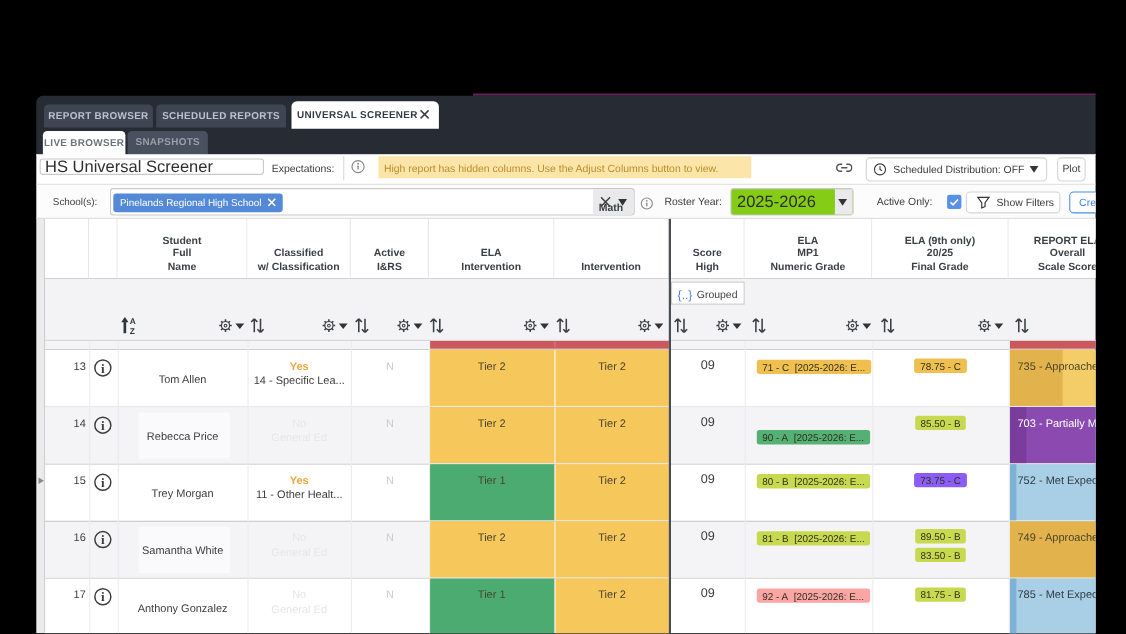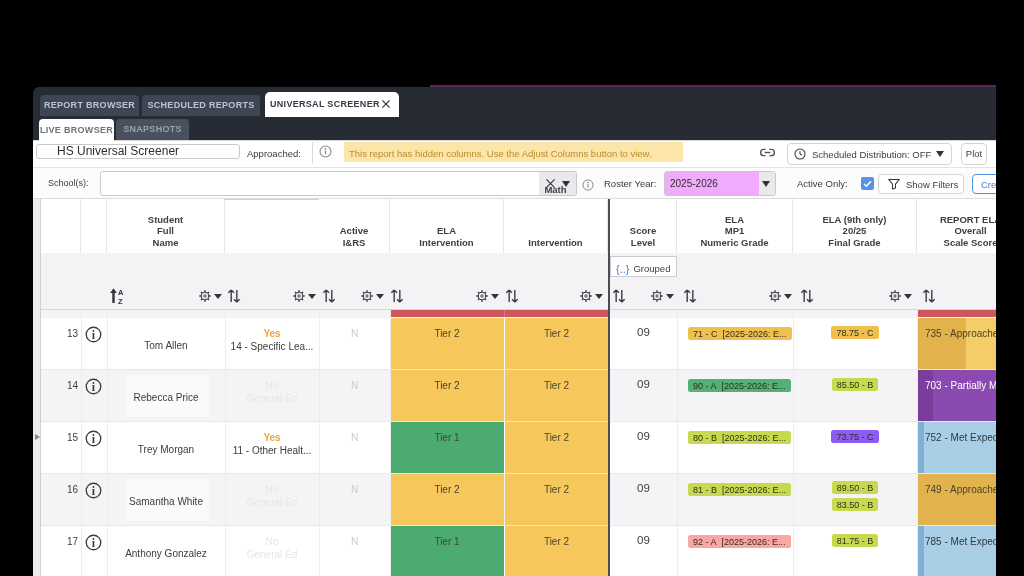--- a/index.html
+++ b/index.html
@@ -44,30 +44,30 @@
       <path d="M1.5 1.5l8 8M9.5 1.5l-8 8" stroke="#3a414c" stroke-width="1.5"></path>
     </svg>
 
   <div class="abs" style="left:39px;top:119px;width:75px;height:23px;background:#fff;border-radius:4px 4px 0 0;"></div>
   <div class="abs" style="left:39px;top:125px;width:75px;font-size:9px;font-weight:bold;letter-spacing:.3px;color:#6d737b;text-align:center;white-space:nowrap;">LIVE BROWSER</div>
   <div class="tab1" style="left:116px;top:119px;width:73px;height:21px;line-height:20px;background:#49505e;color:#9aa0aa;">SNAPSHOTS</div>
 
   <div class="abs" style="left:33px;top:140px;width:991px;height:28px;background:#fff;border-bottom:1px solid #e3e3e3;"></div>
   <div class="abs" style="left:33px;top:140px;width:6px;height:1px;background:#d6d6d9;"></div>
   <div class="abs" style="left:114px;top:140px;width:910px;height:1px;background:#d6d6d9;"></div>
-  <div class="abs" style="left:36px;top:144px;width:204px;height:15px;border:1px solid #c9c9c9;border-radius:3px;background:#fff;font-size:12px;color:#2e2e2e;line-height:13px;padding-left:20px;">HS Universal Screener</div>
-  <div class="lbl" style="left:247px;top:148px;">Approached:</div>
+  <div class="abs" style="left:36px;top:144px;width:204px;height:15px;border:1px solid #c9c9c9;border-radius:3px;background:#fff;font-size:15px;color:#2e2e2e;line-height:13px;padding-left:4px;">HS Universal Screener</div>
+  <div class="lbl" style="left:247px;top:148px;">Expectations:</div>
   <div class="abs" style="left:312px;top:142px;width:1px;height:22px;background:#d9d9d9;"></div>
   <svg class="abs" style="left:319px;top:145px;" width="13" height="13" viewBox="0 0 18 18">
       <circle cx="9" cy="9" r="7.6" fill="none" stroke="#8a8a8a" stroke-width="1.5"></circle>
       <circle cx="9" cy="5.4" r="1.2" fill="#8a8a8a"></circle>
       <rect x="8.1" y="7.6" width="1.8" height="5.4" rx=".9" fill="#8a8a8a"></rect>
     </svg>
   <div class="abs" style="left:344px;top:142px;width:339px;height:20px;background:#fbe5a8;"></div>
-  <div class="abs" style="left:349px;top:148px;font-size:9.5px;color:#bd8d2b;white-space:nowrap;">This report has hidden columns. Use the Adjust Columns button to view.</div>
+  <div class="abs" style="left:349px;top:148px;font-size:9.5px;color:#bd8d2b;white-space:nowrap;">High report has hidden columns. Use the Adjust Columns button to view.</div>
   <svg class="abs" style="left:760px;top:147px;" width="15" height="11" viewBox="0 0 24 14" fill="none" stroke="#555" stroke-width="2.2">
       <path d="M9 2H6a5 5 0 0 0 0 10h3M15 2h3a5 5 0 0 1 0 10h-3M7.5 7h9"></path>
     </svg>
   <div class="btn" style="left:787px;top:143px;width:165px;height:22px;"></div>
   <svg class="abs" style="left:794px;top:148px;" width="12" height="12" viewBox="0 0 16 16" fill="none" stroke="#3c3c3c" stroke-width="1.4">
       <circle cx="8" cy="8" r="6.7"></circle>
       <path d="M8 4.2V8l2.6 1.6"></path>
     </svg>
   <div class="abs" style="left:812px;top:149px;font-size:9.5px;color:#3c3c3c;white-space:nowrap;">Scheduled Distribution: OFF</div>
   <div class="abs" style="left:936px;top:151px;width:0;height:0;border:4.5px solid transparent;border-top:6px solid #333;"></div>
@@ -75,30 +75,31 @@
   <div class="btn" style="left:1003px;top:143px;width:60px;height:22px;padding-left:5px;line-height:20px;">Colu</div>
 
   <div class="abs" style="left:33px;top:168px;width:991px;height:31px;background:#fcfcfd;border-bottom:1px solid #dcdcdc;"></div>
   <div class="lbl" style="left:48px;top:178px;font-size:9px;">School(s):</div>
   <div class="abs" style="left:100px;top:171px;width:477px;height:25px;border:1px solid #c9c9c9;border-radius:3px;background:#fff;"></div>
   <div class="abs" style="left:539px;top:172px;width:37px;height:23px;background:#e9e9eb;border-radius:0 2px 2px 0;"></div>
   <svg class="abs" style="left:545px;top:178px;" width="11" height="11" viewBox="0 0 12 12">
       <path d="M1.5 1.5l9 9M10.5 1.5l-9 9" stroke="#3c3c3c" stroke-width="1.4"></path>
     </svg>
   <div class="abs" style="left:562px;top:181px;width:0;height:0;border:4.5px solid transparent;border-top:6px solid #333;"></div>
+  <div class="abs" style="left:103px;top:176px;width:154px;height:17px;background:#5489d8;border-radius:3px;color:#fff;font-size:9px;line-height:17px;padding-left:6px;">Pinelands Regional High School</div>
   <svg class="abs" style="left:243px;top:180px;" width="8" height="8" viewBox="0 0 10 10">
       <path d="M1 1l8 8M9 1l-8 8" stroke="#fff" stroke-width="1.7"></path>
     </svg>
   <svg class="abs" style="left:582px;top:179px;" width="12" height="12" viewBox="0 0 18 18">
       <circle cx="9" cy="9" r="7.6" fill="none" stroke="#8a8a8a" stroke-width="1.5"></circle>
       <circle cx="9" cy="5.4" r="1.2" fill="#8a8a8a"></circle>
       <rect x="8.1" y="7.6" width="1.8" height="5.4" rx=".9" fill="#8a8a8a"></rect>
     </svg>
   <div class="lbl" style="left:604px;top:178px;">Roster Year:</div>
-  <div class="abs" style="left:664px;top:171px;width:112px;height:25px;border:1px solid #c9c9c9;border-radius:3px;background:#f0abfc;font-size:10px;color:#2e2e2e;line-height:23px;padding-left:5px;">2025-2026</div>
+  <div class="abs" style="left:664px;top:171px;width:112px;height:25px;border:1px solid #c9c9c9;border-radius:3px;background:#84cc16;font-size:15px;color:#2e2e2e;line-height:23px;padding-left:5px;">2025-2026</div>
   <div class="abs" style="left:759px;top:172px;width:16px;height:23px;background:#e9e9eb;"></div>
   <div class="abs" style="left:762px;top:181px;width:0;height:0;border:4.5px solid transparent;border-top:6px solid #333;"></div>
   <div class="lbl" style="left:797px;top:178px;">Active Only:</div>
   <div class="abs" style="left:861px;top:177px;width:13px;height:13px;background:#5a91e8;border-radius:2px;"></div>
   <svg class="abs" style="left:863px;top:180px;" width="9" height="8" viewBox="0 0 12 10" fill="none" stroke="#fff" stroke-width="2">
       <path d="M1.5 5l3 3L10.5 1.5"></path>
     </svg>
   <div class="btn" style="left:878px;top:174px;width:86px;height:20px;"></div>
   <svg class="abs" style="left:888px;top:178px;" width="12" height="12" viewBox="0 0 16 14" fill="none" stroke="#333" stroke-width="1.4">
       <path d="M1.2 1h13.6L10 7.3v4.9l-4 1.4V7.3z"></path>
@@ -111,35 +112,39 @@
   <div class="abs" style="left:35px;top:434px;width:0;height:0;border:3.5px solid transparent;border-left:5px solid #8a8a8a;"></div>
 
   <div class="abs" style="left:40px;top:199px;width:984px;height:54px;background:#fff;border-top:1px solid #cfcfcf;border-left:1px solid #d0d0d0;"></div>
   <div class="hdrcell" style="left:41px;width:40px;"></div>
   <div class="hdrcell" style="left:81px;width:26px;"></div>
   <div class="hdrcell" style="left:107px;width:118px;">
       <span>Student</span>
       <span>Full</span>
       <span>Name</span>
     </div>
+  <div class="hdrcell" style="left:225px;width:94px;">
+      <span>Classified</span>
+      <span>w/ Classification</span>
+    </div>
   <div class="hdrcell" style="left:319px;width:71px;">
       <span>Active</span>
       <span>I&amp;RS</span>
     </div>
   <div class="hdrcell" style="left:390px;width:114px;">
       <span>ELA</span>
       <span>Intervention</span>
     </div>
   <div class="hdrcell" style="left:504px;width:104px;gap:41px;">
       <span>Math</span>
       <span>Intervention</span>
     </div>
   <div class="hdrcell" style="left:610px;width:67px;">
       <span>Score</span>
-      <span>Level</span>
+      <span>High</span>
     </div>
   <div class="hdrcell" style="left:677px;width:116px;">
       <span>ELA</span>
       <span>MP1</span>
       <span>Numeric Grade</span>
     </div>
   <div class="hdrcell" style="left:793px;width:124px;">
       <span>ELA (9th only)</span>
       <span>20/25</span>
       <span>Final Grade</span>
@@ -265,21 +270,21 @@
         <text x="9" y="13.4" text-anchor="middle" font-family="Liberation Serif" font-weight="bold" font-size="12.5" fill="#3c3c3c">i</text>
       </svg>
     <div class="abs" style="left:86px;top:5px;width:83px;height:42px;background:#fafafc;"></div>
     <div class="cell name">Rebecca Price</div>
     <div class="cell cl1 no">No</div>
     <div class="cell cl2 no">General Ed</div>
     <div class="cell nn">N</div>
     <div class="tier" style="left:350px;width:114px;background:#f6c75b;">Tier 2</div>
     <div class="tier" style="left:465px;width:103px;background:#f6c75b;">Tier 2</div>
     <div class="cell grade">09</div>
-    <div class="cell" style="left:648px;top:9px;"><span class="pill" style="background:#54b074;">90 - A&nbsp;&nbsp;[2025-2026: E...</span></div>
+    <div class="cell" style="left:648px;top:21px;"><span class="pill" style="background:#54b074;">90 - A&nbsp;&nbsp;[2025-2026: E...</span></div>
     <div class="cell fg"><span class="pill" style="background:#c6d94f;">85.50 - B</span></div>
     <div class="nj" style="background:#8a4ab0;"></div>
     <div class="abs" style="left:878px;top:0;width:15px;height:51px;background:#7a3d9c;"></div>
     <div class="cell njt" style="color:#fff;">703 - Partially Met Exp.</div>
   </div>
 
   <div class="row" style="top:422px;background:#fff;">
     <div class="cell num">15</div>
     <svg class="info" viewBox="0 0 18 18">
         <circle cx="9" cy="9" r="7.7" fill="none" stroke="#3c3c3c" stroke-width="1.4"></circle>

